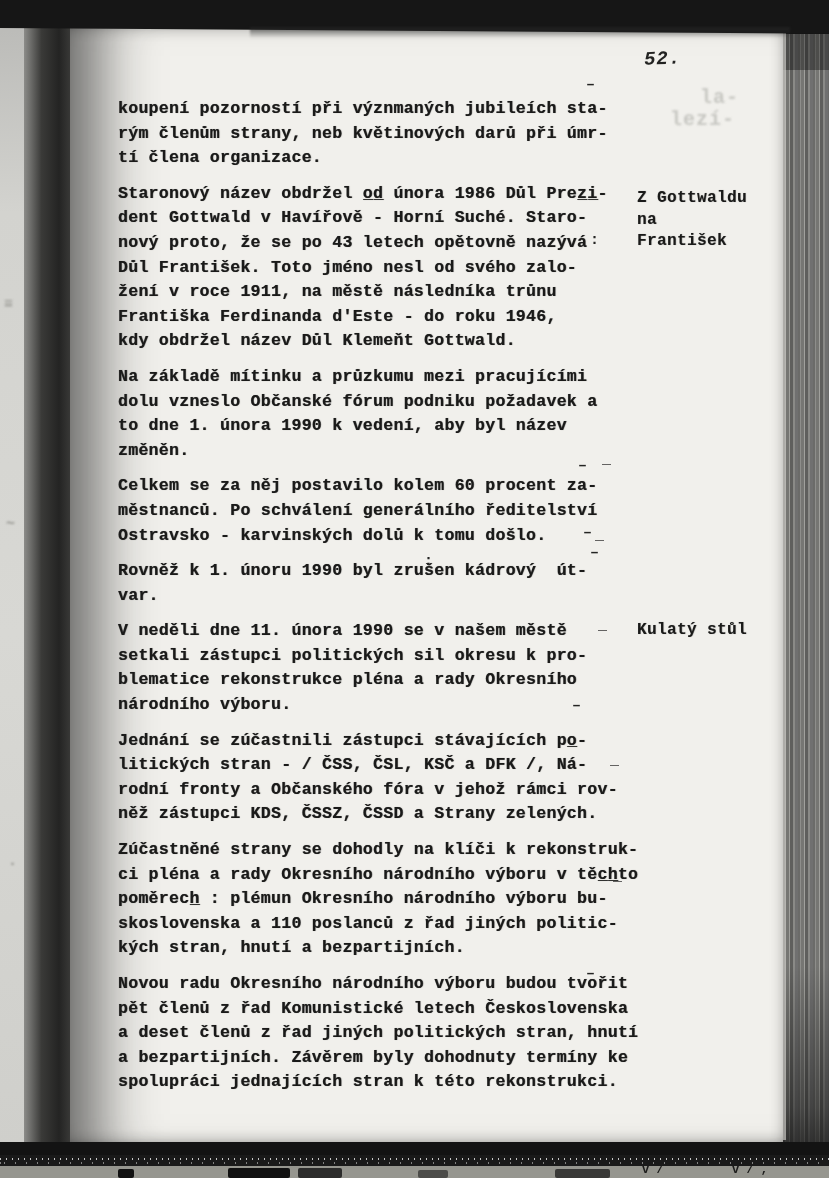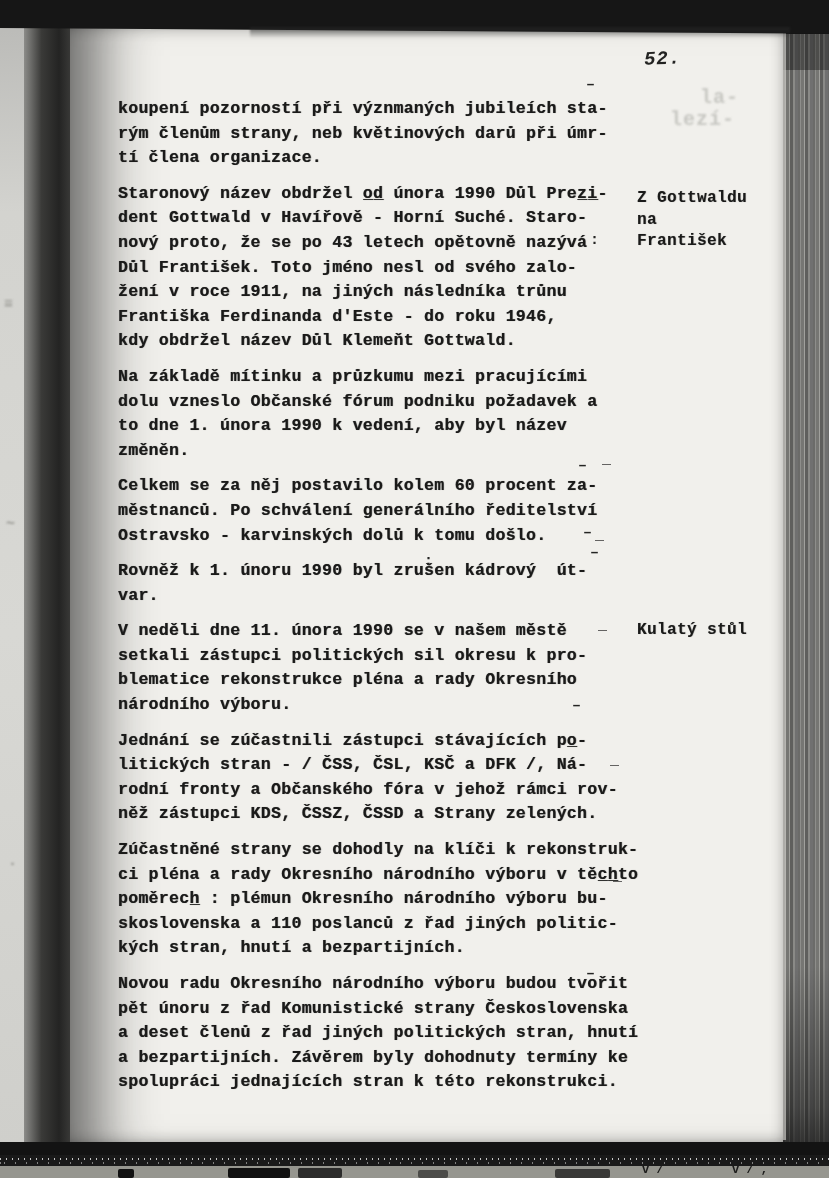--- a/index.html
+++ b/index.html
@@ -77,25 +77,25 @@
     <span class="ghost" style="left:630px;top:60px">la-</span>
     <span class="ghost" style="left:600px;top:82px">lezí-</span>
 
     <div class="text-column">
         <div class="para">
           <div class="tline">koupení pozorností při význmaných jubileích sta-</div>
           <div class="tline">rým členům strany, neb květinových darů při úmr-</div>
           <div class="tline">tí člena organizace.</div>
         </div>
         <div class="para">
-          <div class="tline">Staronový název obdržel o̲d̲ února 1990 Důl Prez̲i̲-</div>
+          <div class="tline">Staronový název obdržel o̲d̲ února 1986 Důl Prez̲i̲-</div>
           <div class="tline">dent Gottwald v Havířově - Horní Suché. Staro-</div>
           <div class="tline">nový proto, že se po 43 letech opětovně nazývá</div>
           <div class="tline">Důl František. Toto jméno nesl od svého zalo-</div>
-          <div class="tline">žení v roce 1911, na jiných následníka trůnu</div>
+          <div class="tline">žení v roce 1911, na městě následníka trůnu</div>
           <div class="tline">Františka Ferdinanda d'Este - do roku 1946,</div>
           <div class="tline">kdy obdržel název Důl Klemeňt Gottwald.</div>
         </div>
         <div class="para">
           <div class="tline">Na základě mítinku a průzkumu mezi pracujícími</div>
           <div class="tline">dolu vzneslo Občanské fórum podniku požadavek a</div>
           <div class="tline">to dne 1. února 1990 k vedení, aby byl název</div>
           <div class="tline">změněn.</div>
         </div>
         <div class="para">
@@ -121,21 +121,21 @@
         </div>
         <div class="para">
           <div class="tline">Zúčastněné strany se dohodly na klíči k rekonstruk-</div>
           <div class="tline">ci pléna a rady Okresního národního výboru v těc̲h̲to</div>
           <div class="tline">poměrech̲ : plémun Okresního národního výboru bu-</div>
           <div class="tline">skoslovenska a 110 poslanců z řad jiných politic-</div>
           <div class="tline">kých stran, hnutí a bezpartijních.</div>
         </div>
         <div class="para">
           <div class="tline">Novou radu Okresního národního výboru budou tvořit</div>
-          <div class="tline">pět únoru z řad Komunistické strany Československa</div>
+          <div class="tline">pět členů z řad Komunistické letech Československa</div>
           <div class="tline">a deset členů z řad jiných politických stran, hnutí</div>
           <div class="tline">a bezpartijních. Závěrem byly dohodnuty termíny ke</div>
           <div class="tline">spolupráci jednajících stran k této rekonstrukci.</div>
         </div>
       </div>
 
     <div class="margin-note" style="top:162px">
       <div class="note-line">Z Gottwaldu</div>
       <div class="note-line">na</div>
       <div class="note-line">František</div>

